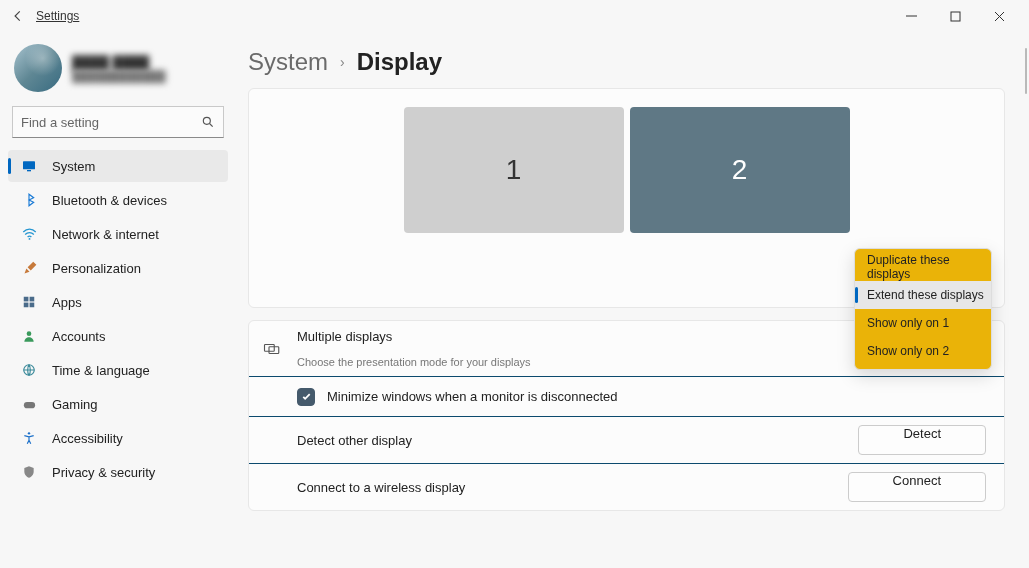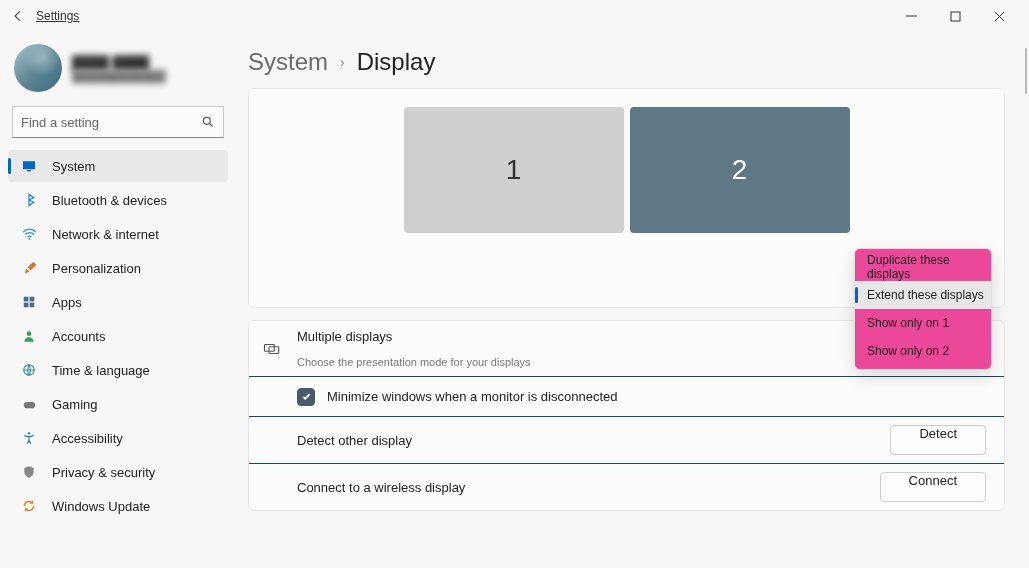--- a/index.html
+++ b/index.html
@@ -34,49 +34,49 @@
 
 .nav { display: flex; flex-direction: column; gap: 2px; }
 .navitem { display: flex; align-items: center; height: 32px; border-radius: 4px; padding-left: 12px; font-size: 13px; color: #222; }
 .navitem .icon { width: 18px; height: 18px; display: flex; align-items: center; justify-content: center; margin-right: 14px; }
 .navitem.selected { background: #e9e9e9; position: relative; }
 .navitem.selected::before { content: ""; position: absolute; left: 0; top: 8px; bottom: 8px; width: 3px; background: #0067c0; border-radius: 2px; }
 
 
 .breadcrumb { display: flex; align-items: center; gap: 12px; font-size: 24px; color: #4b4b4b; margin: 8px 0 12px 0; }
 .breadcrumb .chev { font-size: 14px; color: #888; }
-.breadcrumb .current { font-weight: 400; color: #222; }
+.breadcrumb .current { font-weight: 700; color: #222; }
 .breadcrumb .parent { color: #6a6a6a; }
 
 
 .displayCard { background: #fcfcfc; border: 1px solid #e7e7e7; border-radius: 6px; padding: 18px 18px 14px 18px; margin-bottom: 12px; position: relative; }
 .monitors { display: flex; justify-content: center; gap: 6px; margin-bottom: 28px; }
 .monitor { width: 220px; height: 126px; border-radius: 4px; display: flex; align-items: center; justify-content: center; font-size: 28px; font-weight: 400; }
 .monitor.m1 { background: #cfcfcf; color: #333; }
 .monitor.m2 { background: #5f7885; color: #fff; }
 .cardActions { display: flex; justify-content: flex-end; gap: 10px; }
 .btn { border: 1px solid #ccc; background: #fdfdfd; border-radius: 4px; height: 32px; padding: 0 22px; font-size: 13px; color: #222; display: flex; align-items: center; justify-content: center; }
 
 
-.dropdown { position: absolute; right: 12px; top: 159px; width: 138px; background: #ec4899; border: 1px solid #ddd; border-radius: 6px; box-shadow: 0 6px 18px rgba(0,0,0,.15); padding: 4px 0; z-index: 10; }
+.dropdown { position: absolute; right: 12px; top: 159px; width: 138px; background: #eab308; border: 1px solid #ddd; border-radius: 6px; box-shadow: 0 6px 18px rgba(0,0,0,.15); padding: 4px 0; z-index: 10; }
 .ddItem { height: 28px; display: flex; align-items: center; padding-left: 12px; font-size: 12px; color: #222; position: relative; }
 .ddItem.sel { background: #e7e7e7; }
 .ddItem.sel::before { content: ""; position: absolute; left: 0; top: 6px; bottom: 6px; width: 3px; background: #0067c0; border-radius: 2px; }
 
 
 .rows { background: #fcfcfc; border: 1px solid #e7e7e7; border-radius: 6px; }
 .row { display: flex; align-items: center; min-height: 40px; padding: 8px 18px 8px 48px; border-bottom: 1px solid #0c4a6e; font-size: 13px; color: #222; position: relative; }
 .row:last-child { border-bottom: none; }
 .row .rowicon { position: absolute; left: 14px; top: 50%; transform: translateY(-50%); color: #555; }
 .row .sub { font-size: 11px; color: #777; margin-top: 12px; }
 .row .chk { width: 18px; height: 18px; border-radius: 4px; border: 1px solid #999; margin-right: 12px; display: flex; align-items: center; justify-content: center; flex-shrink: 0; }
 .row .chk.on { background: #455a6c; border-color: #455a6c; color: #fff; }
 .row .chk svg { width: 11px; height: 11px; }
 .row .spread { flex: 1; }
-.row .act { border: 1px solid #ccc; background: #fdfdfd; border-radius: 4px; height: 30px; padding: 0 28px; font-size: 13px; }
+.row .act { border: 1px solid #ccc; background: #fdfdfd; border-radius: 4px; height: 30px; padding: 0 44px; font-size: 13px; }
 
 
 svg { display: block; }
 
 
 .scrollhint { position: absolute; right: 2px; top: 16px; width: 2px; height: 46px; background: #b9b9b9; border-radius: 2px; }
 </style>
 </head>
 <body>
 
@@ -207,29 +207,20 @@
           <span>Accessibility</span>
         </div>
       <div class="navitem">
           <span class="icon">
             <svg width="14" height="14" viewBox="0 0 24 24" fill="#888">
               <path d="M12 2l8 3v6c0 6-4 9-8 11-4-2-8-5-8-11V5l8-3z"></path>
             </svg>
           </span>
           <span>Privacy &amp; security</span>
         </div>
-      <div class="navitem">
-          <span class="icon">
-            <svg width="14" height="14" viewBox="0 0 24 24" fill="none" stroke="#d68a2c" stroke-width="2.5">
-              <path d="M4 12a8 8 0 0 1 14-5M20 12a8 8 0 0 1-14 5"></path>
-              <path d="M18 3v4h-4M6 21v-4h4"></path>
-            </svg>
-          </span>
-          <span>Windows Update</span>
-        </div>
     </div>
   </div>
 
   <div class="content">
     <div class="scrollhint"></div>
     <div class="breadcrumb">
       <span class="parent">System</span>
       <span class="chev">›</span>
       <span class="current">Display</span>
     </div>

